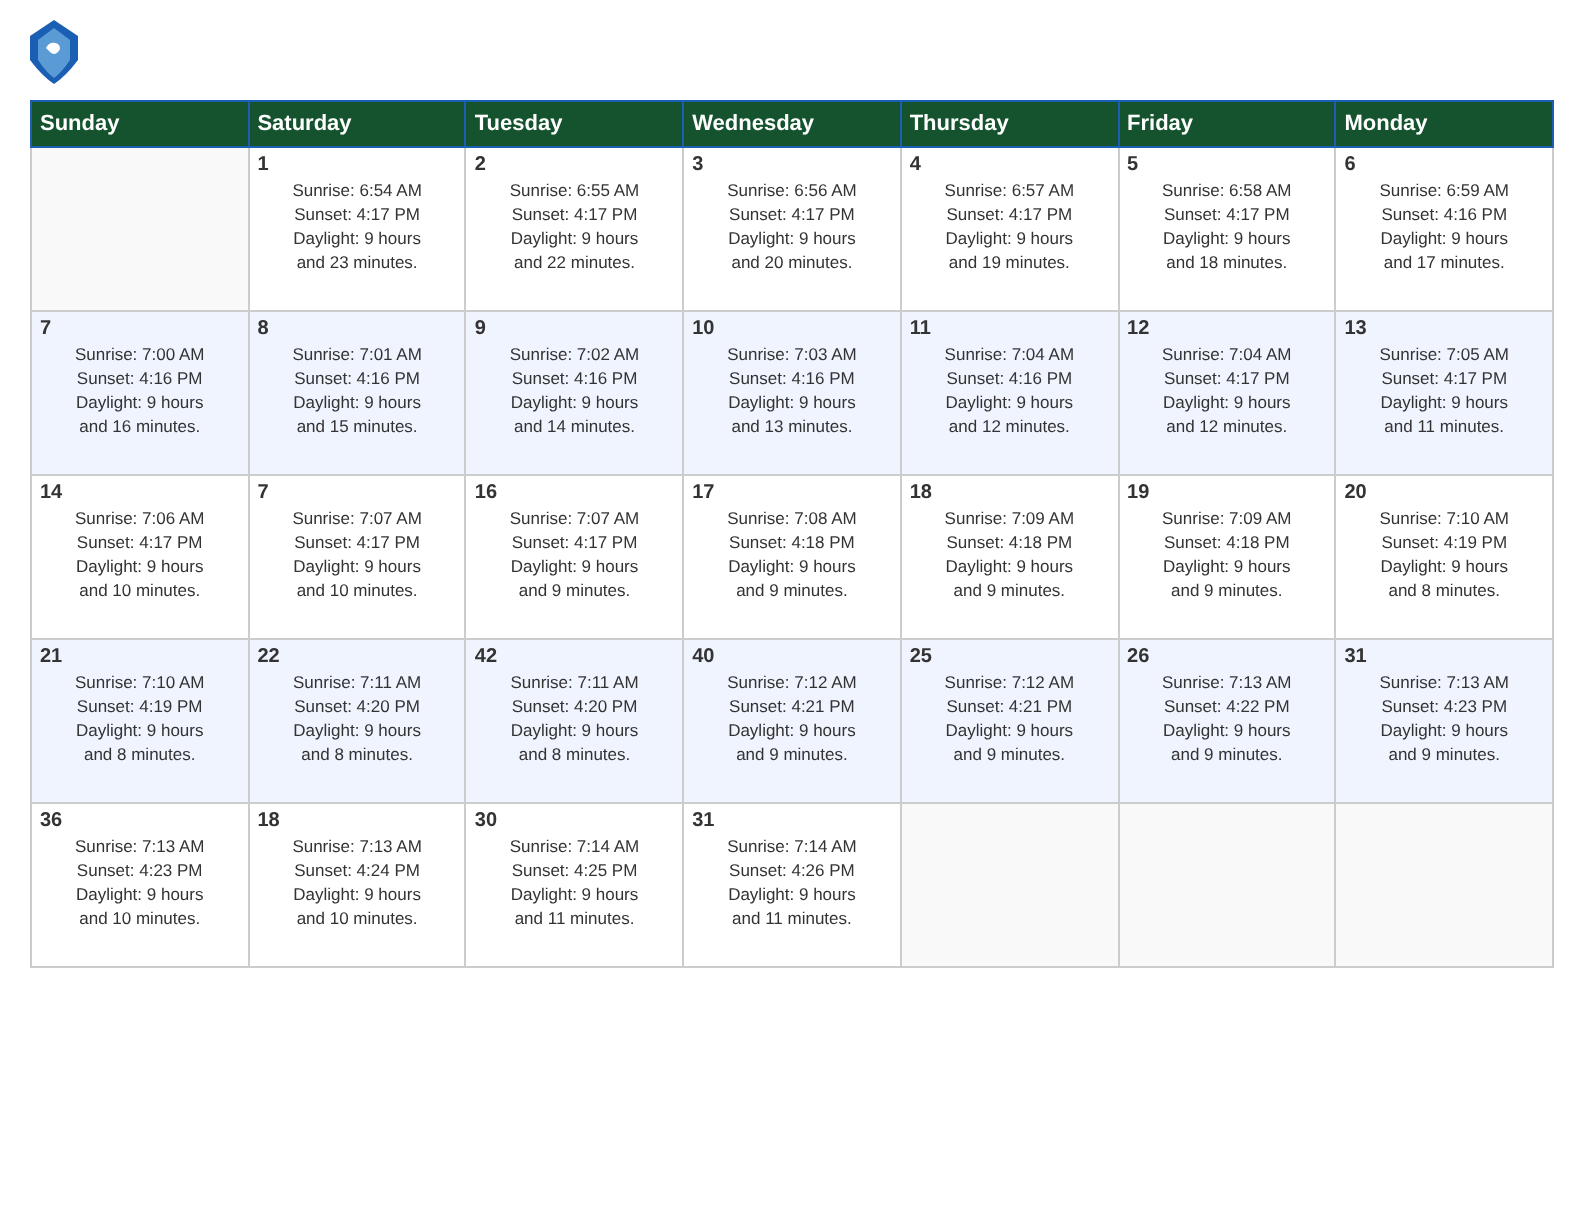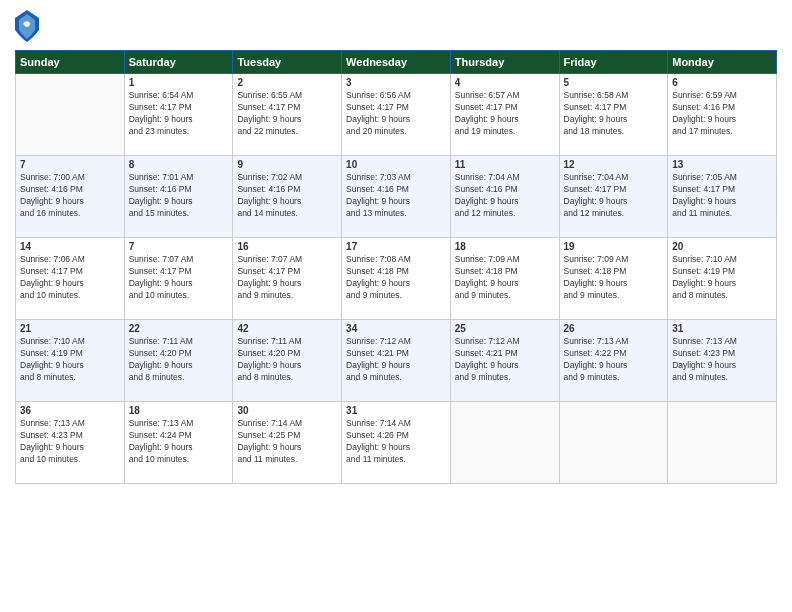--- a/index.html
+++ b/index.html
@@ -78,20 +78,21 @@
     .day-num {
       font-size: 10px;
       font-weight: bold;
       display: block;
       margin-bottom: 2px;
     }
     .day-info {
       font-size: 8.5px;
       line-height: 1.4;
       color: #333;
+      text-align: center;
     }
     .empty-cell {
       background-color: #f9f9f9 !important;
     }
   </style>
 </head>
 <body>
 
 <div class="page">
   <div class="header">
@@ -219,21 +220,21 @@
           </td>
           <td>
             <span class="day-num">22</span>
             <div class="day-info">Sunrise: 7:11 AM<br>Sunset: 4:20 PM<br>Daylight: 9 hours<br>and 8 minutes.</div>
           </td>
           <td>
             <span class="day-num">42</span>
             <div class="day-info">Sunrise: 7:11 AM<br>Sunset: 4:20 PM<br>Daylight: 9 hours<br>and 8 minutes.</div>
           </td>
           <td>
-            <span class="day-num">34</span>
+            <span class="day-num">40</span>
             <div class="day-info">Sunrise: 7:12 AM<br>Sunset: 4:21 PM<br>Daylight: 9 hours<br>and 9 minutes.</div>
           </td>
           <td>
             <span class="day-num">25</span>
             <div class="day-info">Sunrise: 7:12 AM<br>Sunset: 4:21 PM<br>Daylight: 9 hours<br>and 9 minutes.</div>
           </td>
           <td>
             <span class="day-num">26</span>
             <div class="day-info">Sunrise: 7:13 AM<br>Sunset: 4:22 PM<br>Daylight: 9 hours<br>and 9 minutes.</div>
           </td>

